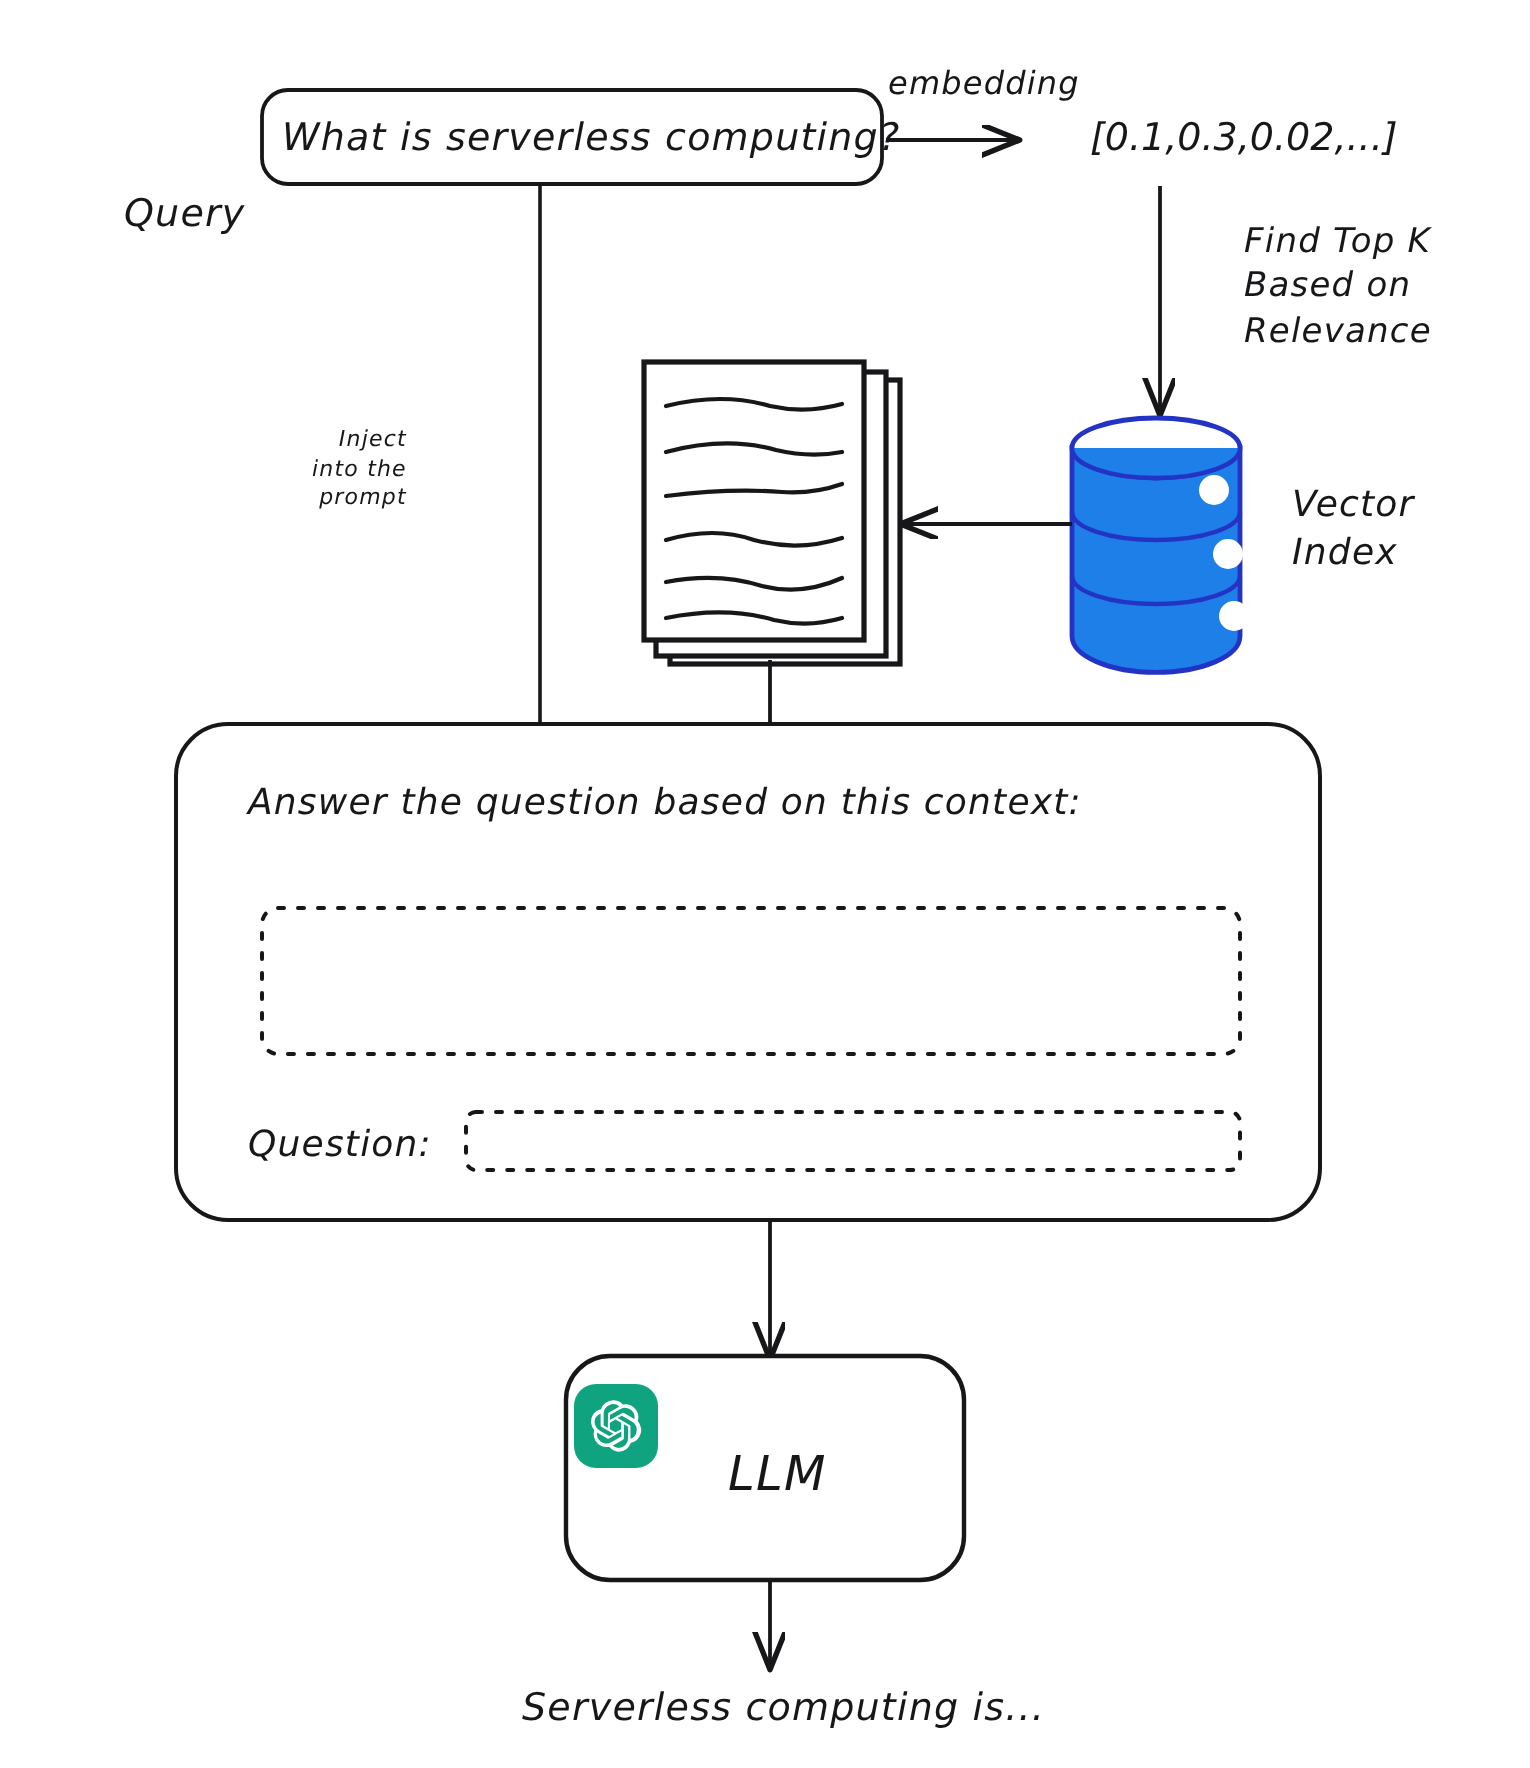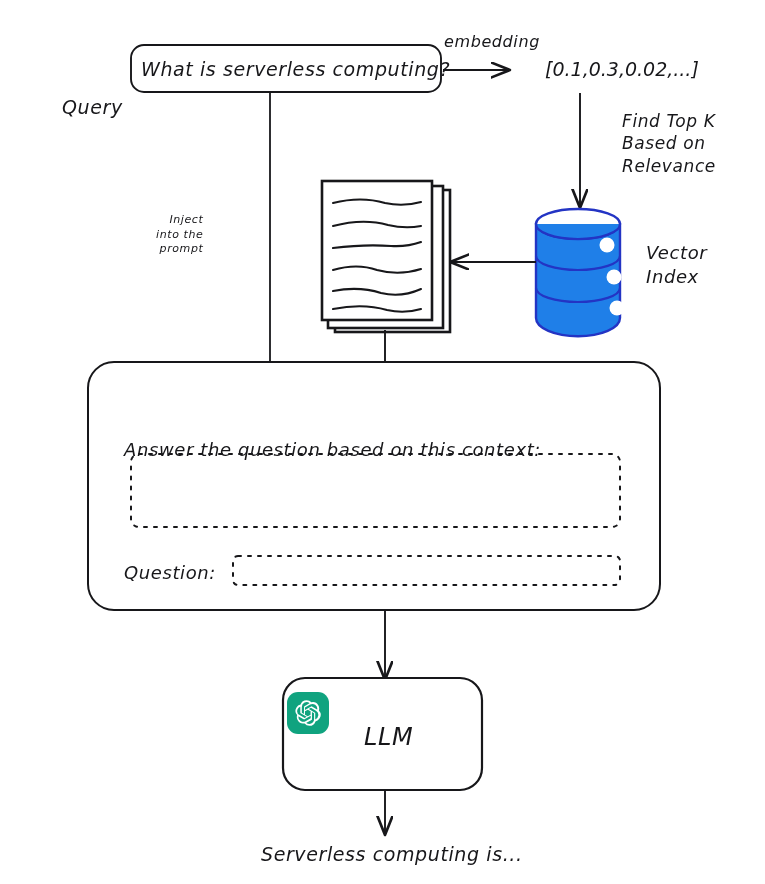--- a/index.html
+++ b/index.html
@@ -32,21 +32,21 @@
     font-style: italic;
     font-weight: 400;
   }
   .lbl-query     { left: 62px;  top: 58px;  font-size: 19px; margin-top: 37px; }
   .lbl-querytext { left: 141px; top: 57px;  font-size: 19px; }
   .lbl-embedding { left: 444px; top: 31px;  font-size: 16px; }
   .lbl-vector    { left: 545px; top: 57px;  font-size: 19px; letter-spacing: 0px; }
   .lbl-topk      { left: 611px; top: 110px; font-size: 17px; margin-left: 11px; }
   .lbl-vindex    { left: 646px; top: 241px; font-size: 18px; }
   .lbl-inject    { left: 156px; top: 213px; font-size: 11px; text-align: right; }
-  .lbl-answer    { left: 124px; top: 390px; font-size: 18px; margin-top: 48px; }
+  .lbl-answer    { left: 124px; top: 390px; font-size: 18px; }
   .lbl-question  { left: 124px; top: 561px; font-size: 18px; }
   .lbl-llm       { left: 364px; top: 722px; font-size: 24px; }
   .lbl-output    { left: 261px; top: 842px; font-size: 19px; }
 
   .oai-tile {
     position: absolute;
     left: 287px;
     top: 692px;
     width: 42px;
     height: 42px;

